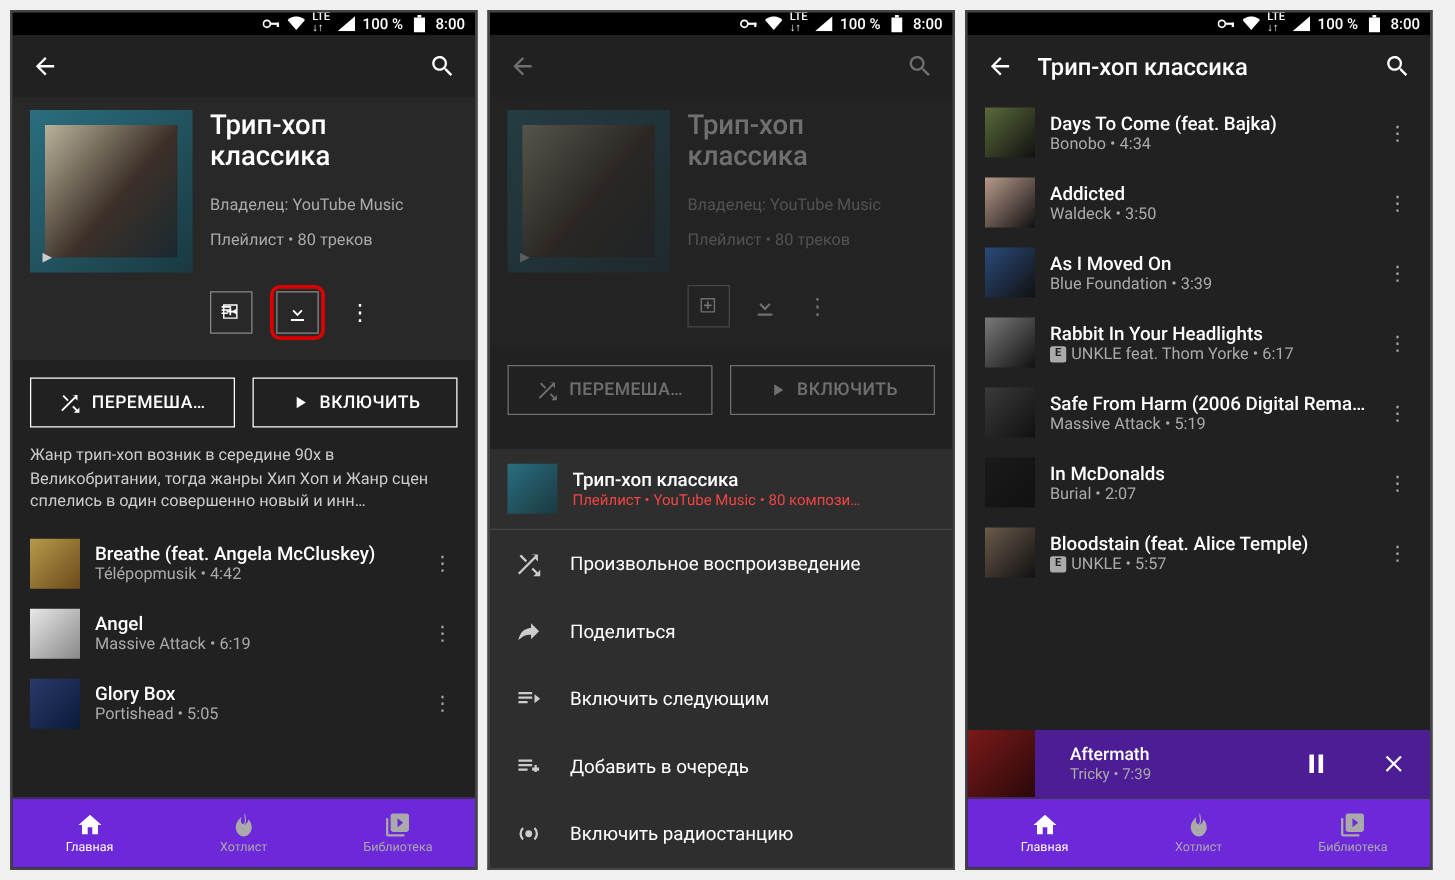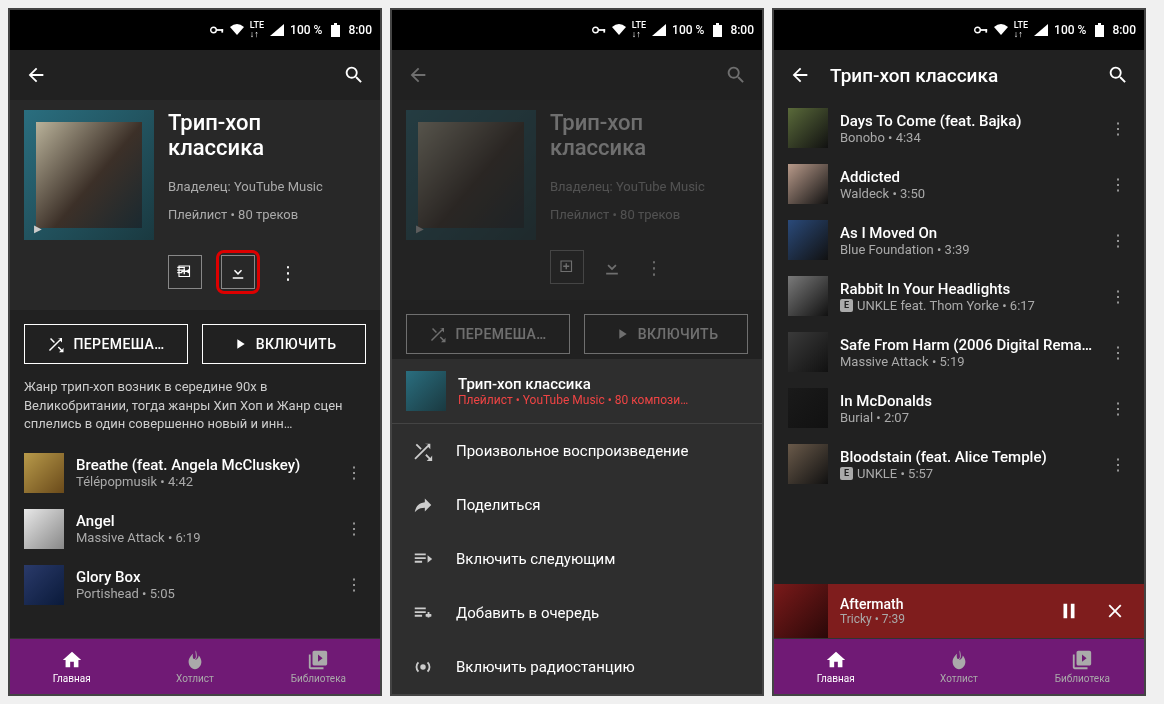--- a/index.html
+++ b/index.html
@@ -17,21 +17,21 @@
     height: 688px;
     background: #212121;
     border: 2px solid #444;
     position: relative;
     overflow: hidden;
     color: #fff;
     display: flex;
     flex-direction: column;
   }
   .status-bar {
-    height: 40px;
+    height: 18px;
     background: #000;
     display: flex;
     align-items: center;
     justify-content: flex-end;
     padding: 0 8px;
     gap: 6px;
     font-size: 12px;
     font-weight: 500;
   }
   .status-bar .ico { width: 14px; height: 14px; display: inline-flex; align-items: center; justify-content: center; }
@@ -82,21 +82,21 @@
     width: 40px; height:40px; flex-shrink:0;
     background: linear-gradient(135deg,#6a5a3a,#2a2a2a);
   }
   .track-info { flex:1; overflow:hidden; }
   .track-title { font-size: 15px; font-weight:500; white-space:nowrap; overflow:hidden; text-overflow:ellipsis; }
   .track-sub { font-size: 13px; color:#aaa; display:flex; align-items:center; gap:4px;}
   .explicit { display:inline-flex; align-items:center; justify-content:center; width:13px; height:13px; background:#aaa; color:#212121; font-size:9px; font-weight:700; border-radius:2px; }
   .track-menu { width:24px; text-align:center; color:#aaa; cursor:pointer; font-size:16px; }
 
   .bottom-nav {
-    height: 56px; background:#701a75; border-top:1px solid #333;
+    height: 56px; background:#6d28d9; border-top:1px solid #333;
     display:flex; margin-top:auto;
   }
   .nav-item { flex:1; display:flex; flex-direction:column; align-items:center; justify-content:center; gap:2px; cursor:pointer; color:#aaa; }
   .nav-item.active { color:#fff; }
   .nav-label { font-size:10px; }
   .phone.dimmed .header-block,
   .phone.dimmed .btn-row,
   .phone.dimmed .toolbar { filter: opacity(0.35); }
 
   .sheet {
@@ -105,21 +105,21 @@
     z-index:5;
   }
   .sheet-header { display:flex; align-items:center; gap:12px; padding:12px 14px; border-bottom:1px solid #444; }
   .sheet-art { width:40px; height:40px; background:linear-gradient(135deg,#2a6e7f,#1a3940); }
   .sheet-info { flex:1; overflow:hidden; }
   .sheet-title { font-size:15px; font-weight:500; }
   .sheet-sub { font-size:12px; color:#ef4444; white-space:nowrap; overflow:hidden; text-overflow:ellipsis; }
   .sheet-item { display:flex; align-items:center; gap:22px; padding:16px 20px; cursor:pointer; font-size:15px; }
 
   .now-playing {
-    background:#7f1d1d; display:flex; align-items:center; gap:12px; padding:0 12px 0 0;
+    background:#4c1d95; display:flex; align-items:center; gap:28px; padding:0 12px 0 0;
   }
   .np-art { width:54px; height:54px; background:linear-gradient(135deg,#7a1a1a,#2a0808); flex-shrink:0; }
   .np-info { flex:1; }
   .np-title { font-size:14px; font-weight:500; }
   .np-sub { font-size:12px; color:#aaa; }
   .np-btn { width:34px; height:34px; display:flex; align-items:center; justify-content:center; cursor:pointer; }
 
   svg { display:block; }
   .scroll-area{ flex:1; overflow:hidden; }
 </style>

